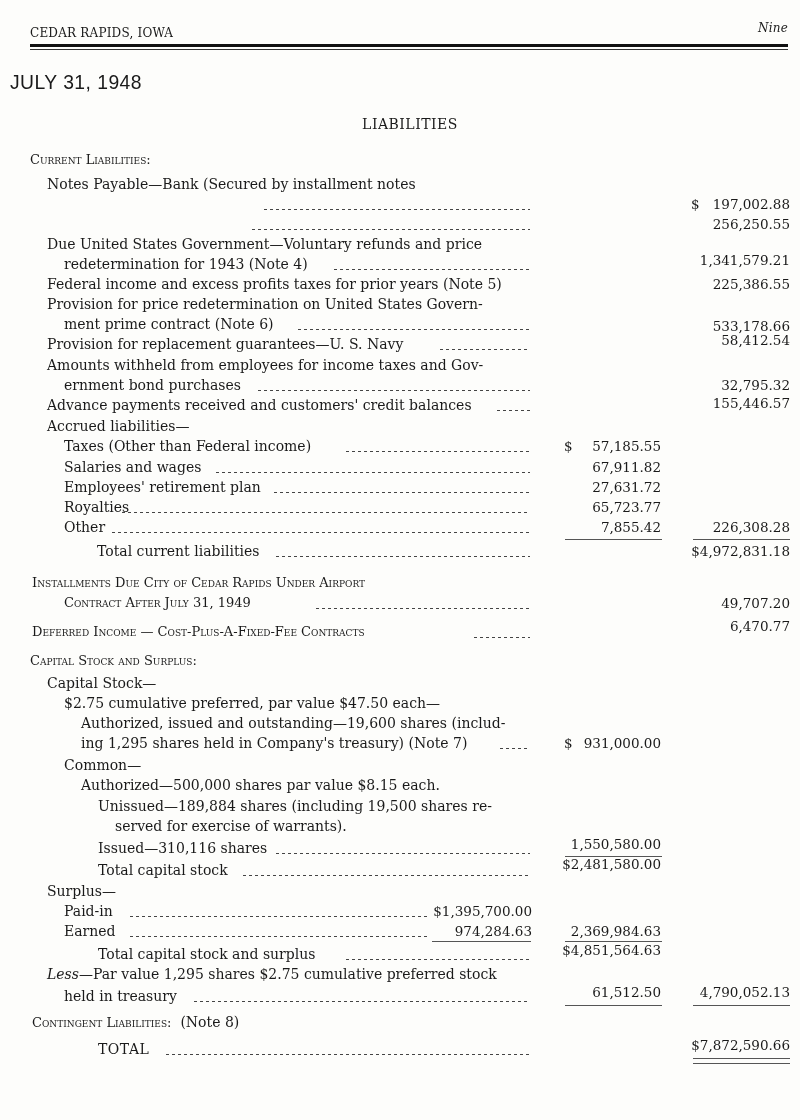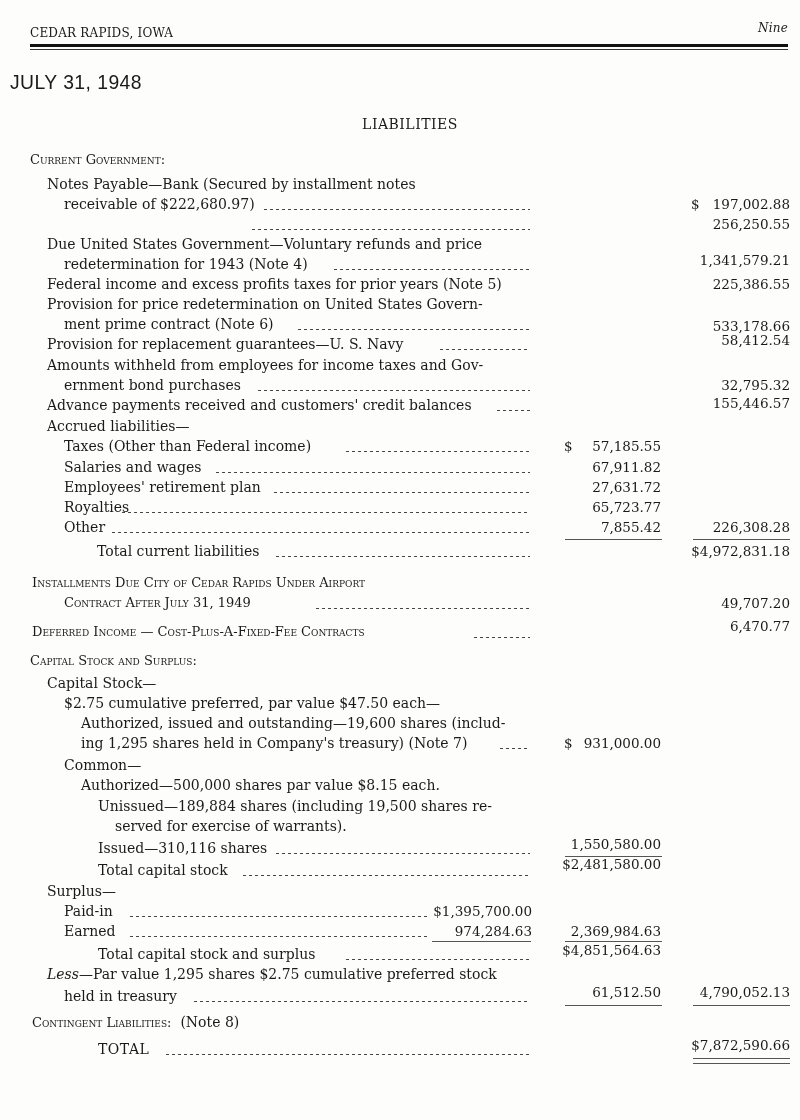--- a/index.html
+++ b/index.html
@@ -45,28 +45,27 @@
 <div class="running-head">
   <span class="left">CEDAR RAPIDS, IOWA</span>
   <span class="right">Nine</span>
 </div>
 <div class="rule-thick"></div>
 <div class="rule-thin"></div>
 <div class="date-title">JULY 31, 1948</div>
 <div class="section-title">LIABILITIES</div>
 
 <div class="row" style="top:150px">
-  <span class="lbl sc" style="left:30px">Current Government:</span>
+  <span class="lbl sc" style="left:30px">Current Liabilities:</span>
 </div>
 
 <div class="row" style="top:174px">
   <span class="lbl" style="left:47px">Notes Payable—Bank (Secured by installment notes</span>
 </div>
 <div class="row" style="top:194px">
-  <span class="lbl" style="left:64px">receivable of $222,680.97)</span>
   <span class="lead" style="left:264px"></span>
   <span class="dollar" style="left:691px">$</span>
   <span class="col2">197,002.88</span>
 </div>
 <div class="row" style="top:214px">
   <span class="lead" style="left:252px"></span>
   <span class="col2">256,250.55</span>
 </div>
 <div class="row" style="top:234px">
   <span class="lbl" style="left:47px">Due United States Government—Voluntary refunds and price</span>

